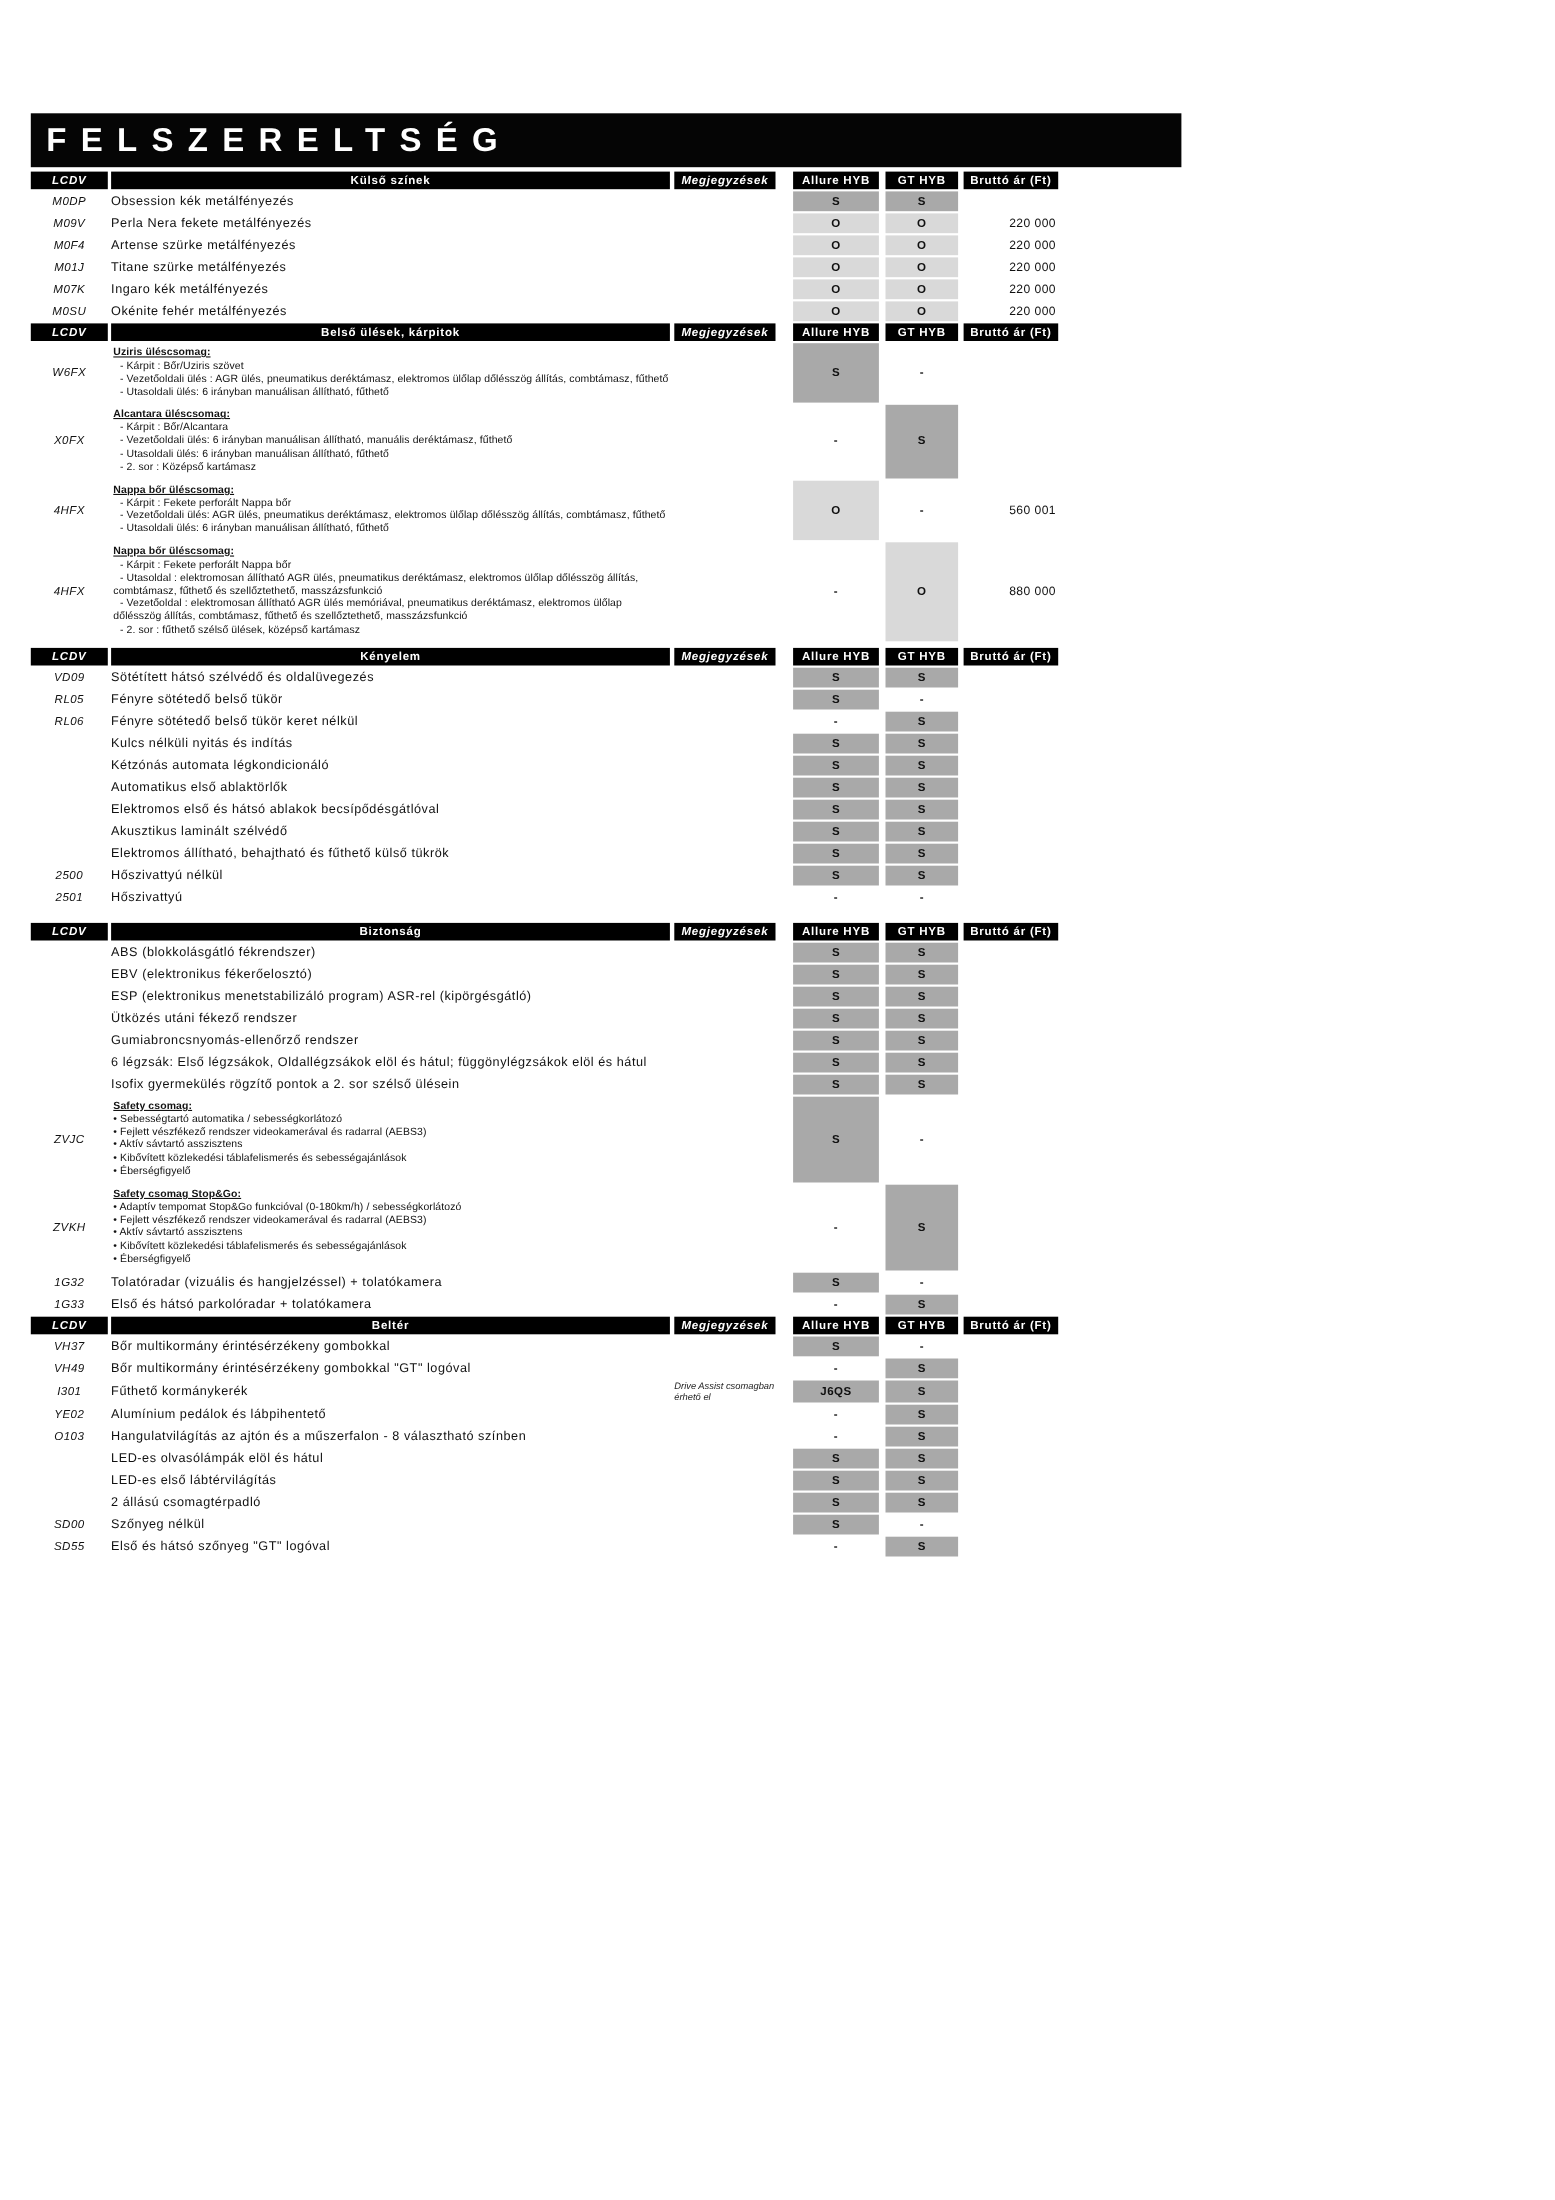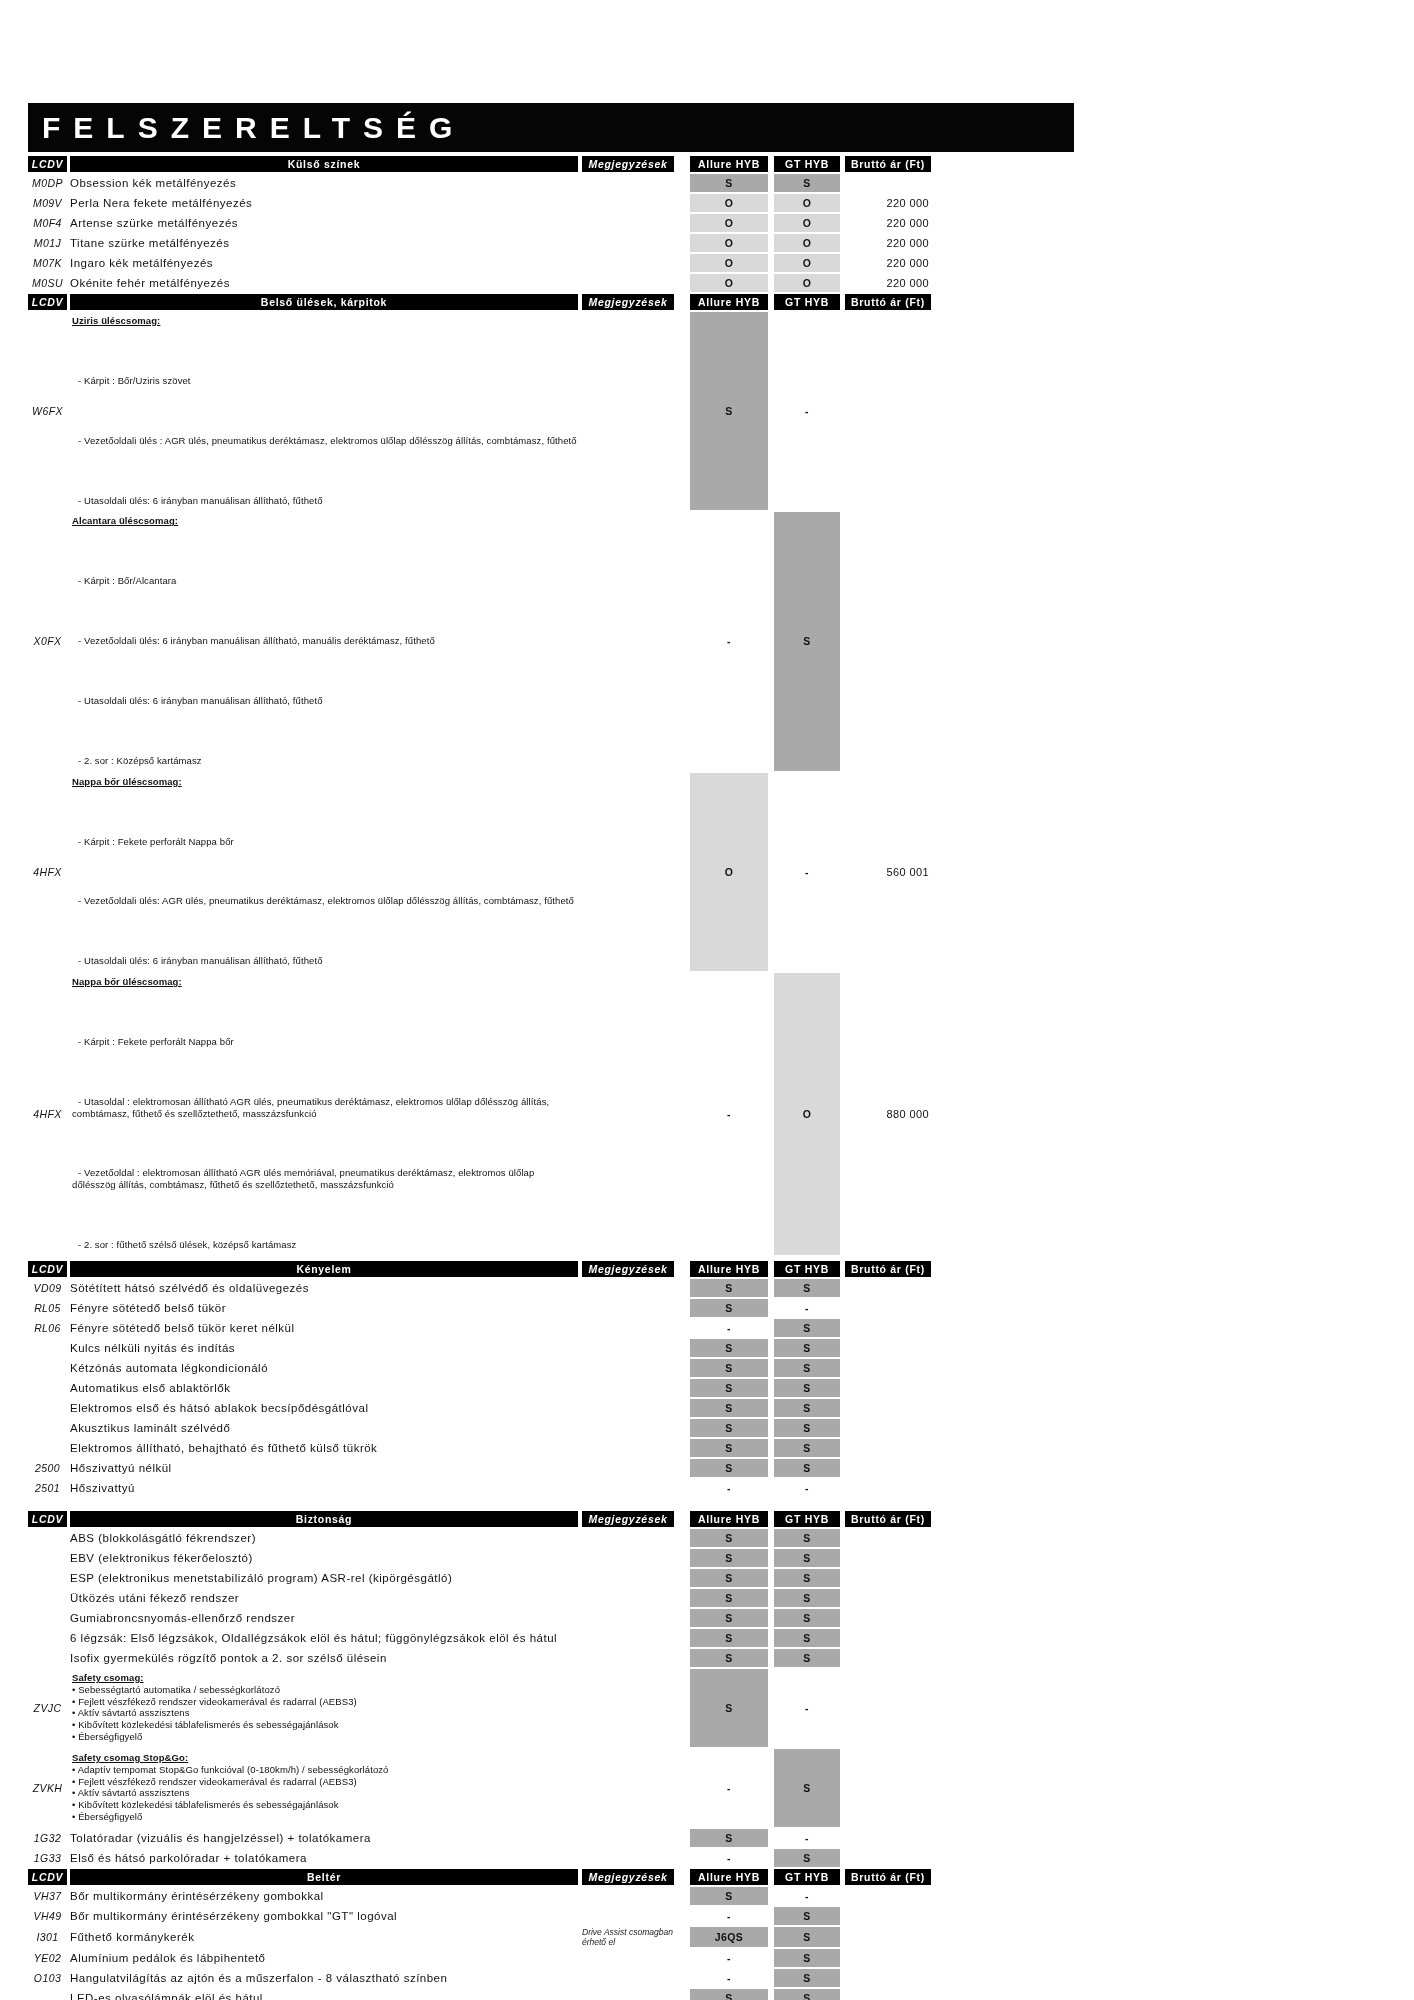--- a/index.html
+++ b/index.html
@@ -14,21 +14,21 @@
 
   .banner {
     height: 49px; background: #050505; color: #fff;
     font-size: 30px; font-weight: 700; letter-spacing: 13px;
     line-height: 50px; padding-left: 14px; margin-bottom: 4px;
     white-space: nowrap;
   }
 
   .row { display: flex; align-items: stretch; margin-bottom: 2px; }
   .c { flex: 0 0 auto; min-width: 0; }
-  .col-lcdv { width: 39px;  margin-right: 3px; }
+  .col-lcdv { width: 70px;  margin-right: 3px; }
   .col-desc { width: 508px; margin-right: 4px; }
   .col-note { width: 92px; margin-right: 16px; }
   .col-a    { width: 78px;  margin-right: 6px; }
   .col-g    { width: 66px;  margin-right: 5px; }
   .col-p    { width: 86px; }
 
   .row.head .c {
     background: #000; color: #fff; height: 16px;
     display: flex; align-items: center; justify-content: center;
     font-size: 10.5px; font-weight: 700; letter-spacing: 0.7px; white-space: nowrap;
@@ -44,21 +44,21 @@
   .cell-feat {
     font-size: 11.5px; letter-spacing: 0.5px; display: flex; align-items: center;
     color: #111; white-space: nowrap;
   }
   .cell-feat-ml { padding: 3px 0 4px 0; }
   .ml-title {
     font-size: 9.5px; font-weight: 700; text-decoration: underline;
     line-height: 12px; letter-spacing: 0.1px; padding-left: 2px;
   }
   .ml-line { font-size: 9.5px; line-height: 11.8px; letter-spacing: 0.1px; padding-left: 2px; }
-  .seat .ml-line { padding-left: 2px; text-indent: 6px; margin-top: 48px; }
+  .seat .ml-line { padding-left: 2px; text-indent: 6px; }
   .cell-note {
     font-size: 8.5px; font-style: italic; line-height: 10px;
     display: flex; flex-direction: column; justify-content: center; color: #222;
   }
   .cell-avail {
     display: flex; align-items: center; justify-content: center;
     font-size: 10.5px; font-weight: 700; letter-spacing: 0.4px; color: #111;
   }
   .cell-avail.val-s, .cell-avail.val-pack { background: #a9a9a9; }
   .cell-avail.val-o { background: #d9d9d9; }

